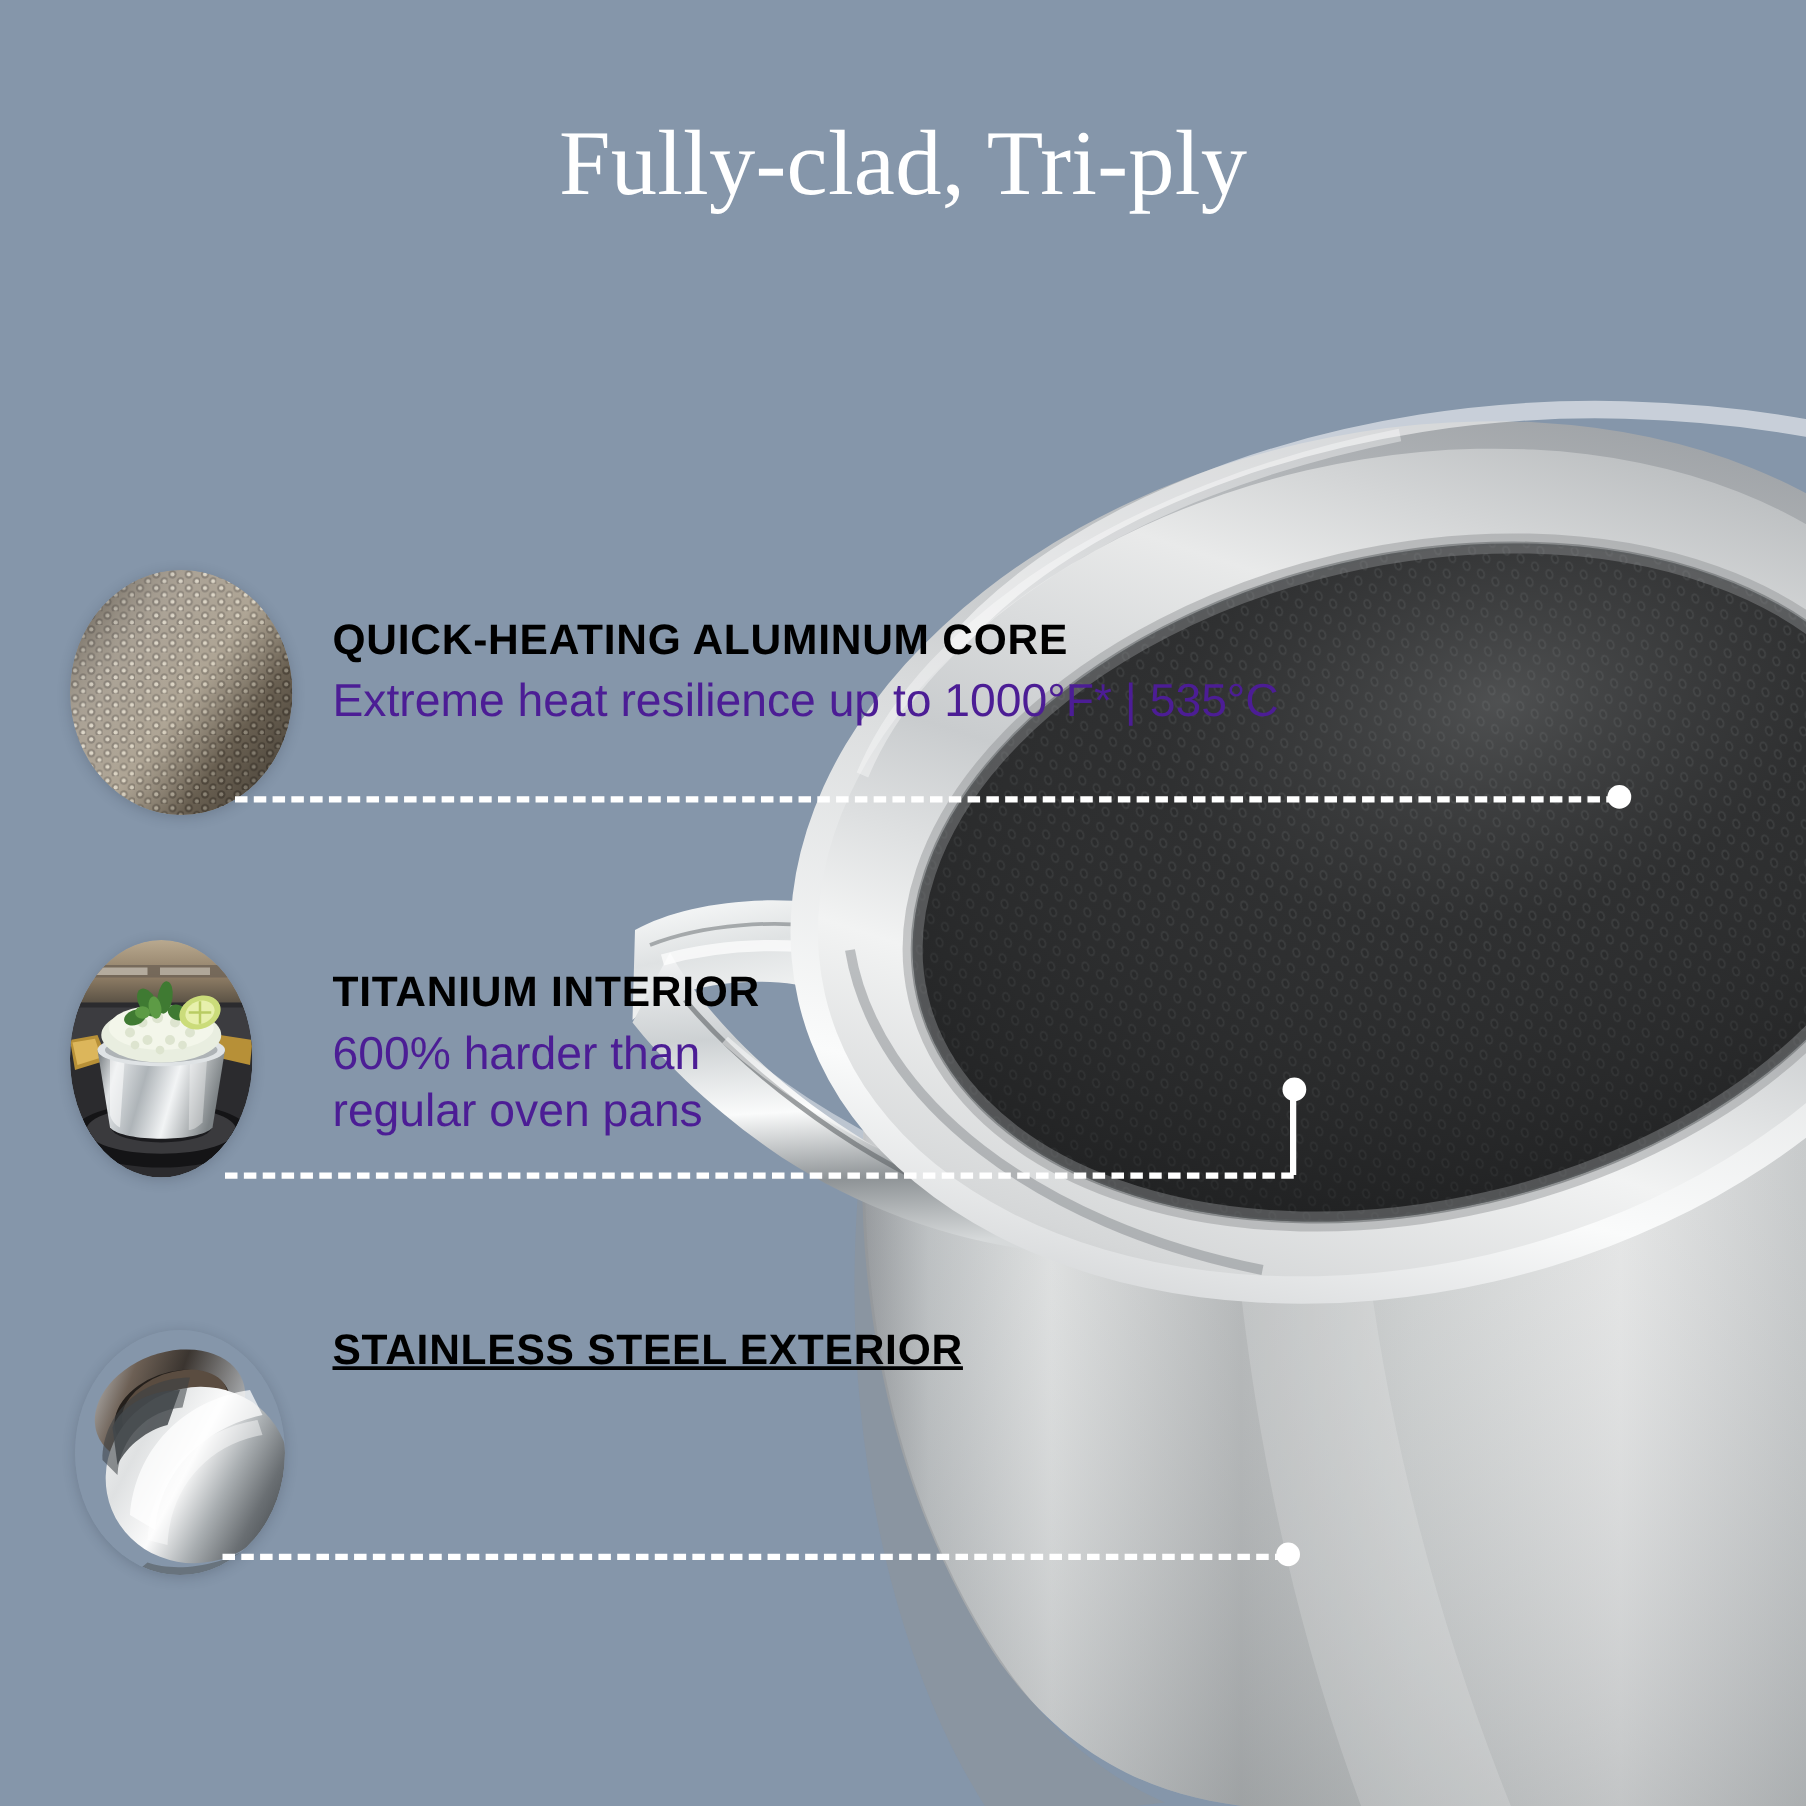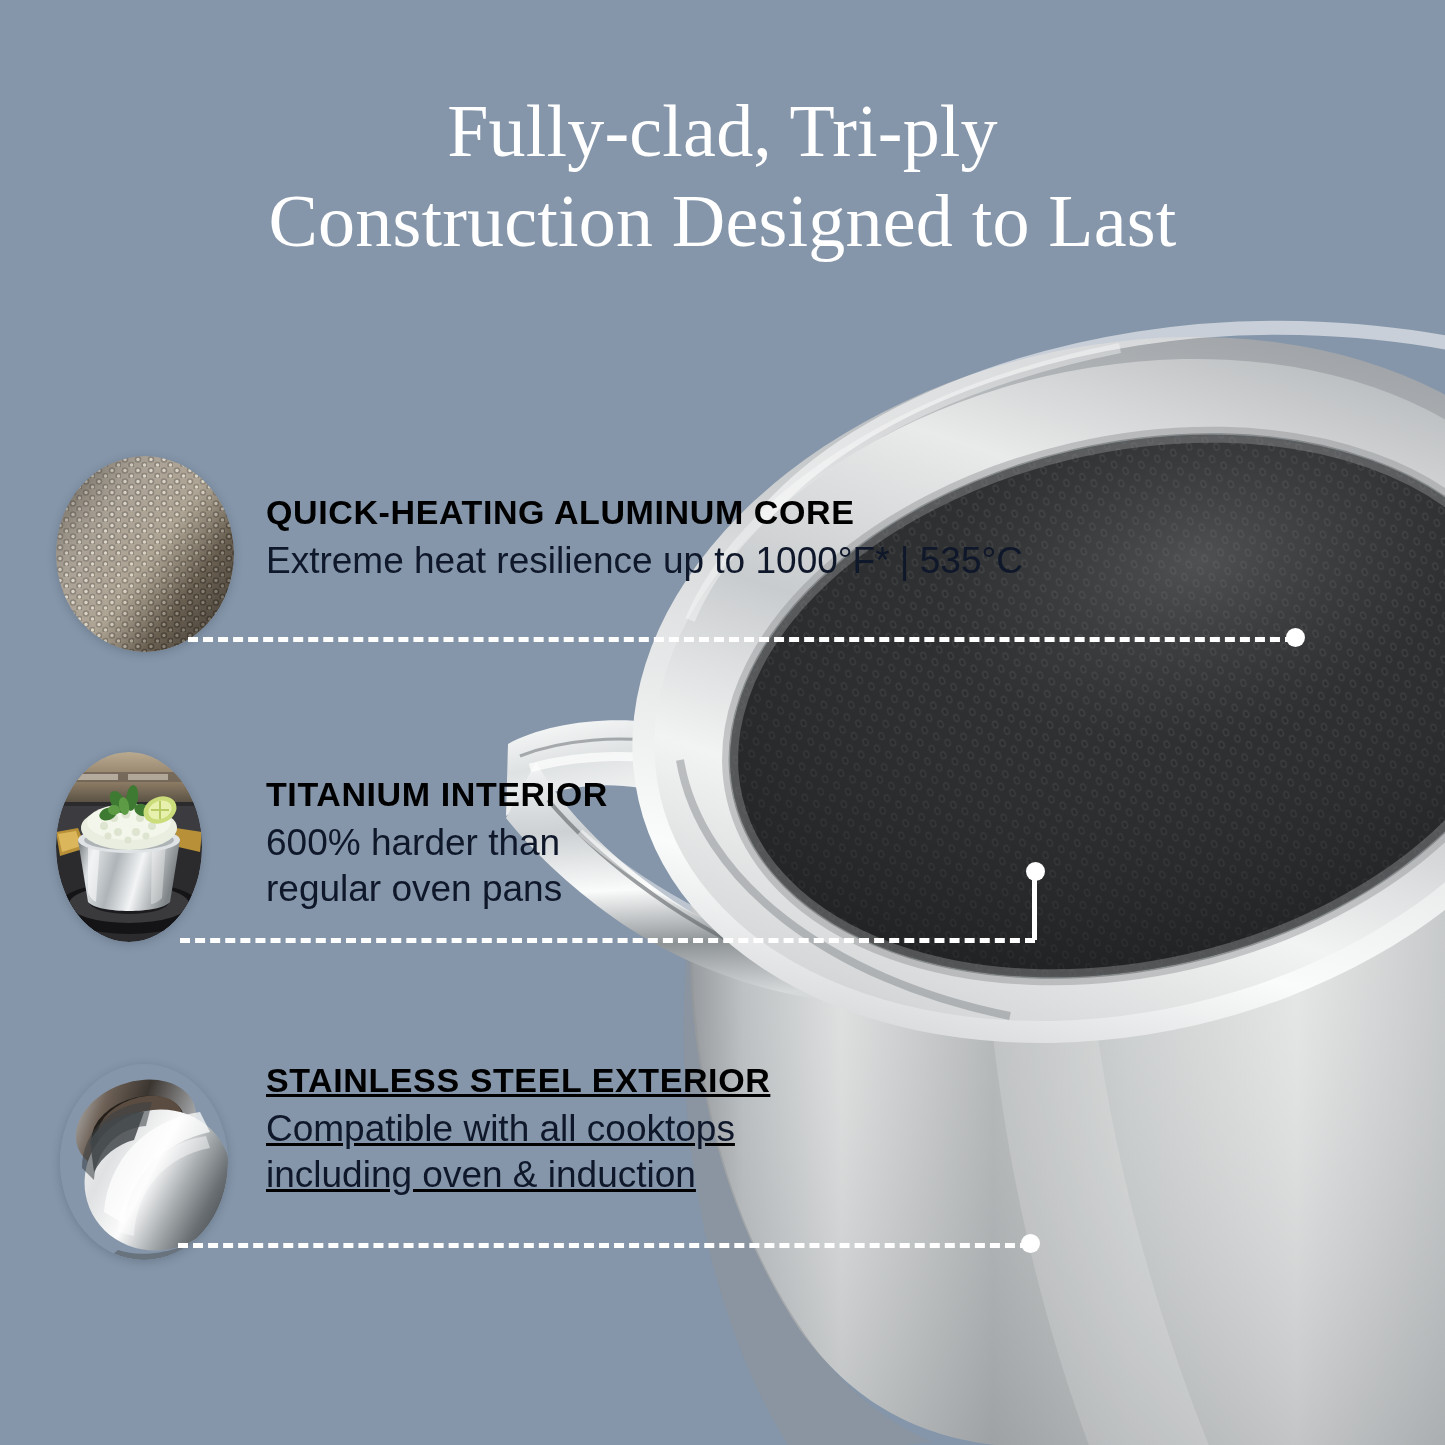--- a/index.html
+++ b/index.html
@@ -91,21 +91,21 @@
     color: #000000;
     white-space: nowrap;
     margin: 0 0 7px 0;
     line-height: 1.1;
   }
   .fbody {
     font-family: "Liberation Sans", sans-serif;
     font-weight: 400;
     font-size: 37px;
     line-height: 1.22;
-    color: #0f172a;
+    color: #4c1d95;
     margin: 0;
     white-space: nowrap;
   }
   .fbody span { display: block; }
 </style>
 </head>
 <body>
 
 <div class="stage">
 
@@ -262,21 +262,20 @@
                  C 1440 332, 1560 362, 1610 404" fill="none" stroke="#ffffff" stroke-width="14" opacity="0.55"></path>
         <path d="M 690 620 C 740 500, 900 392, 1120 348" fill="none" stroke="#ffffff" stroke-width="10" opacity="0.38"></path>
 
         <path d="M 680 760 C 700 880, 830 980, 1010 1016" fill="none" stroke="#7d8184" stroke-width="8" opacity="0.45"></path>
       </g>
     </svg>
   </div>
 
   <div class="title-wrap">
     <div class="title-line">Fully-clad, Tri-ply</div>
-    <div class="title-line">Construction Designed to Last</div>
   </div>
 
   <div class="feature">
 
     <div class="thumb" style="left:56px; top:456px; width:178px; height:196px;">
       <svg width="178" height="196" viewBox="0 0 178 196">
         <defs>
           <pattern id="dimple" width="13" height="11" patternUnits="userSpaceOnUse">
             <rect width="13" height="11" fill="#8b7f6d"></rect>
             <circle cx="4" cy="3.5" r="3.3" fill="#5d5346"></circle>
@@ -443,23 +442,19 @@
           <path d="M 58 168 C 60 118, 96 80, 146 72 L 150 84
                    C 106 92, 76 126, 74 172 Z" fill="#ffffff" opacity="0.45"></path>
 
           <path d="M 58 186 C 80 194, 122 190, 150 166 L 162 196 L 46 196 Z" fill="#555b5f" opacity="0.6"></path>
         </g>
       </svg>
     </div>
 
     <div class="ftext" style="left:266px; top:1062px;text-decoration:underline;">
       <p class="fheading">STAINLESS STEEL EXTERIOR</p>
-      <p class="fbody">
-        <span>Compatible with all cooktops</span>
-        <span>including oven &amp; induction</span>
-      </p>
     </div>
 
     <div class="leader" style="left:178px; top:1243px; width:852px;"></div>
     <div class="leader-dot" style="left:1021px; top:1234px;"></div>
   </div>
 
 </div>
 
 </body></html>

